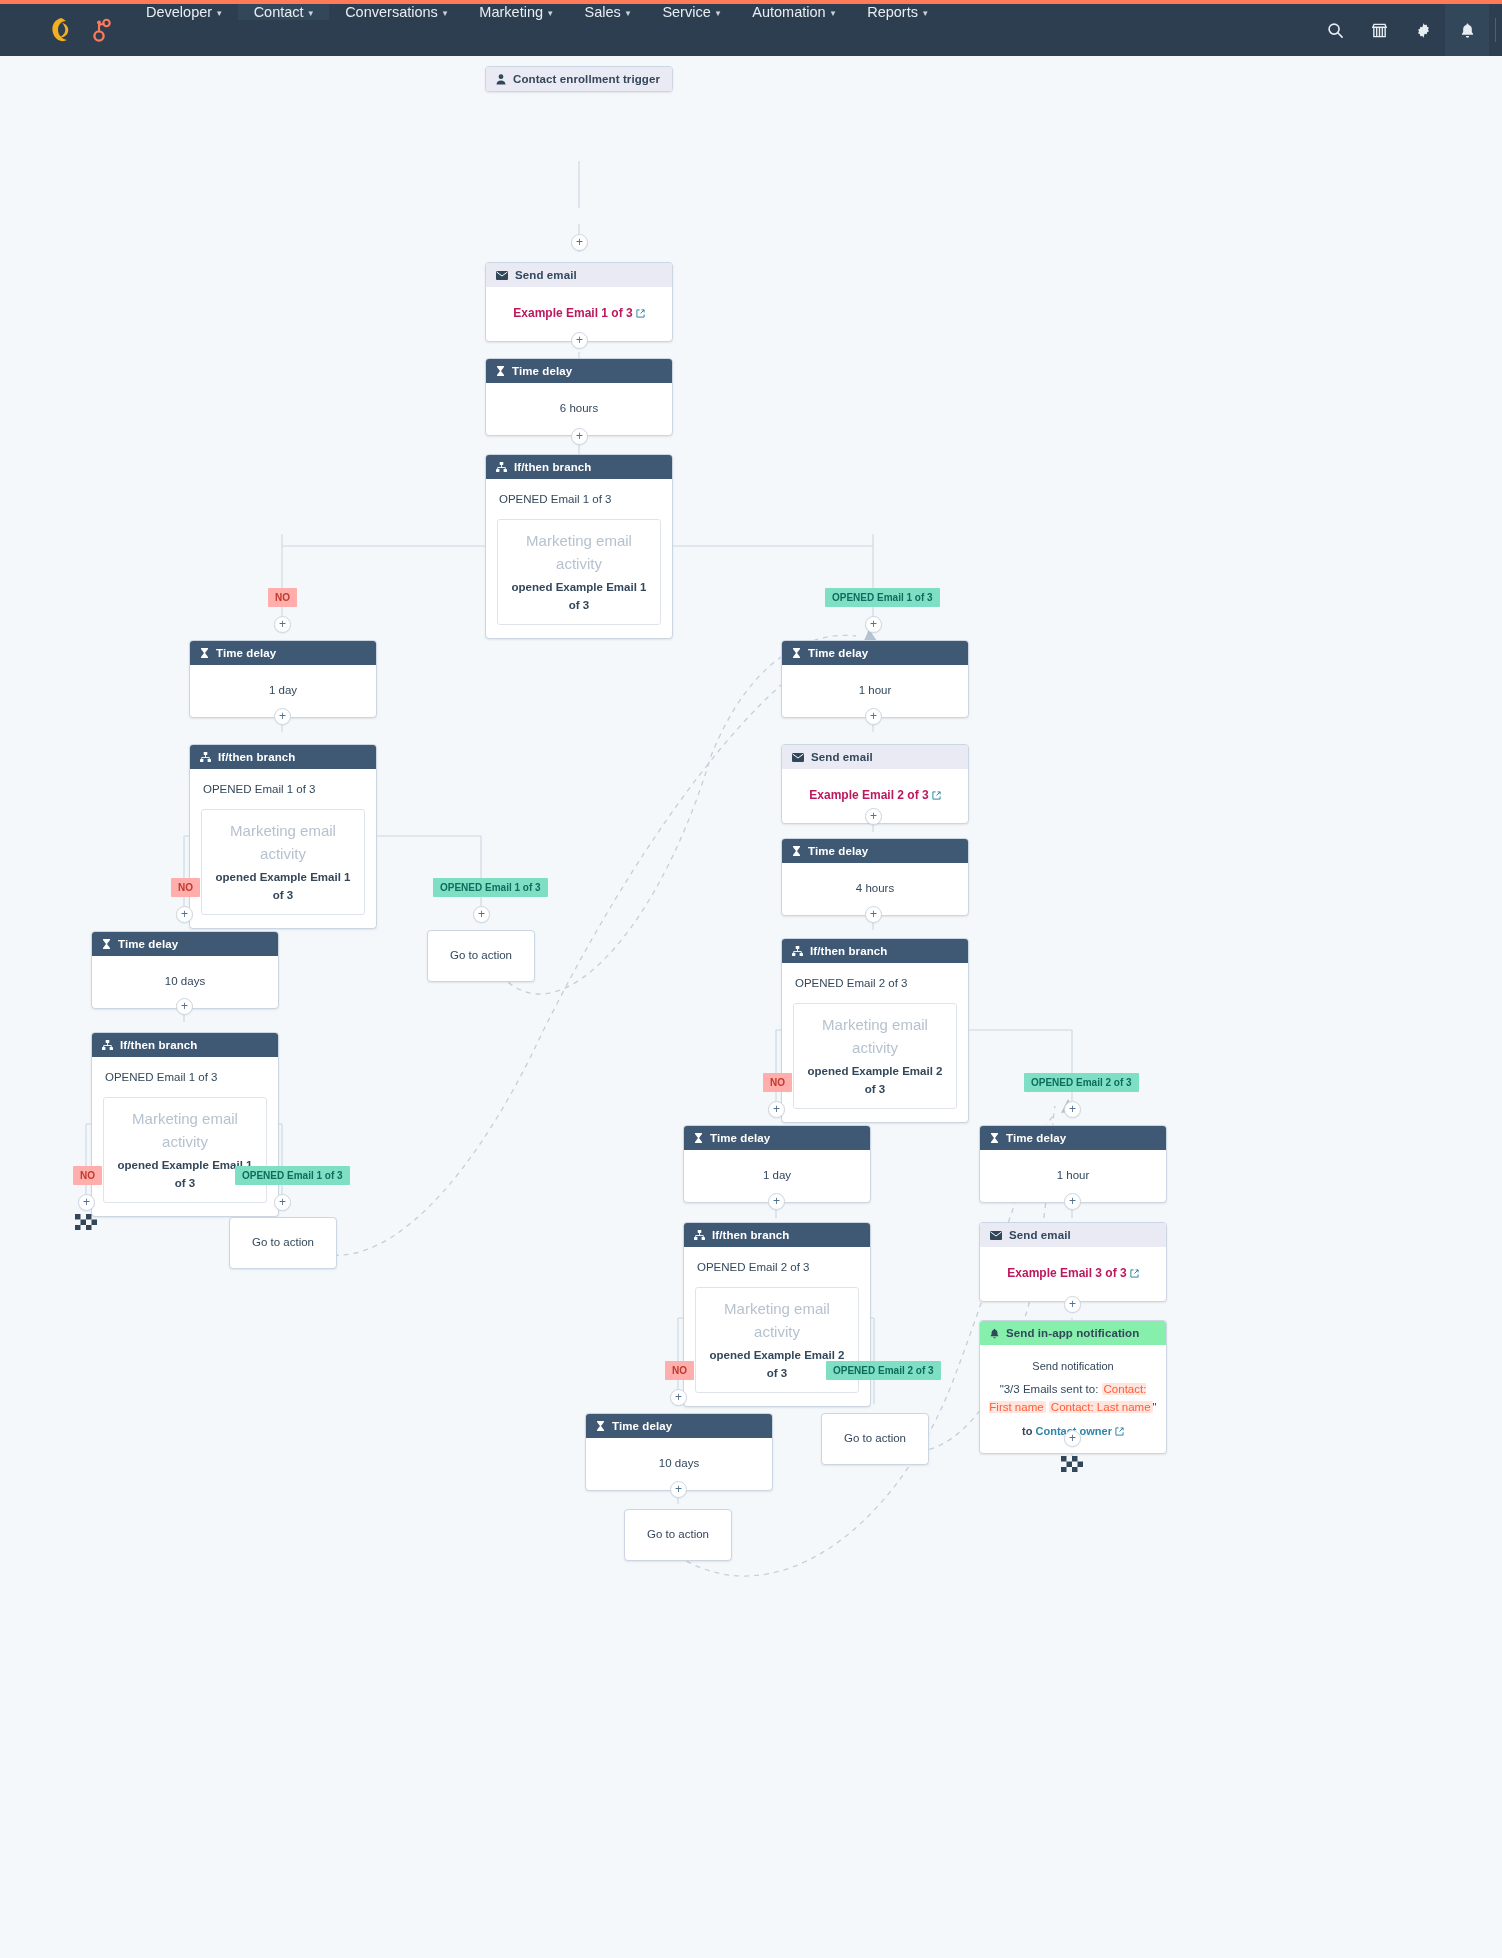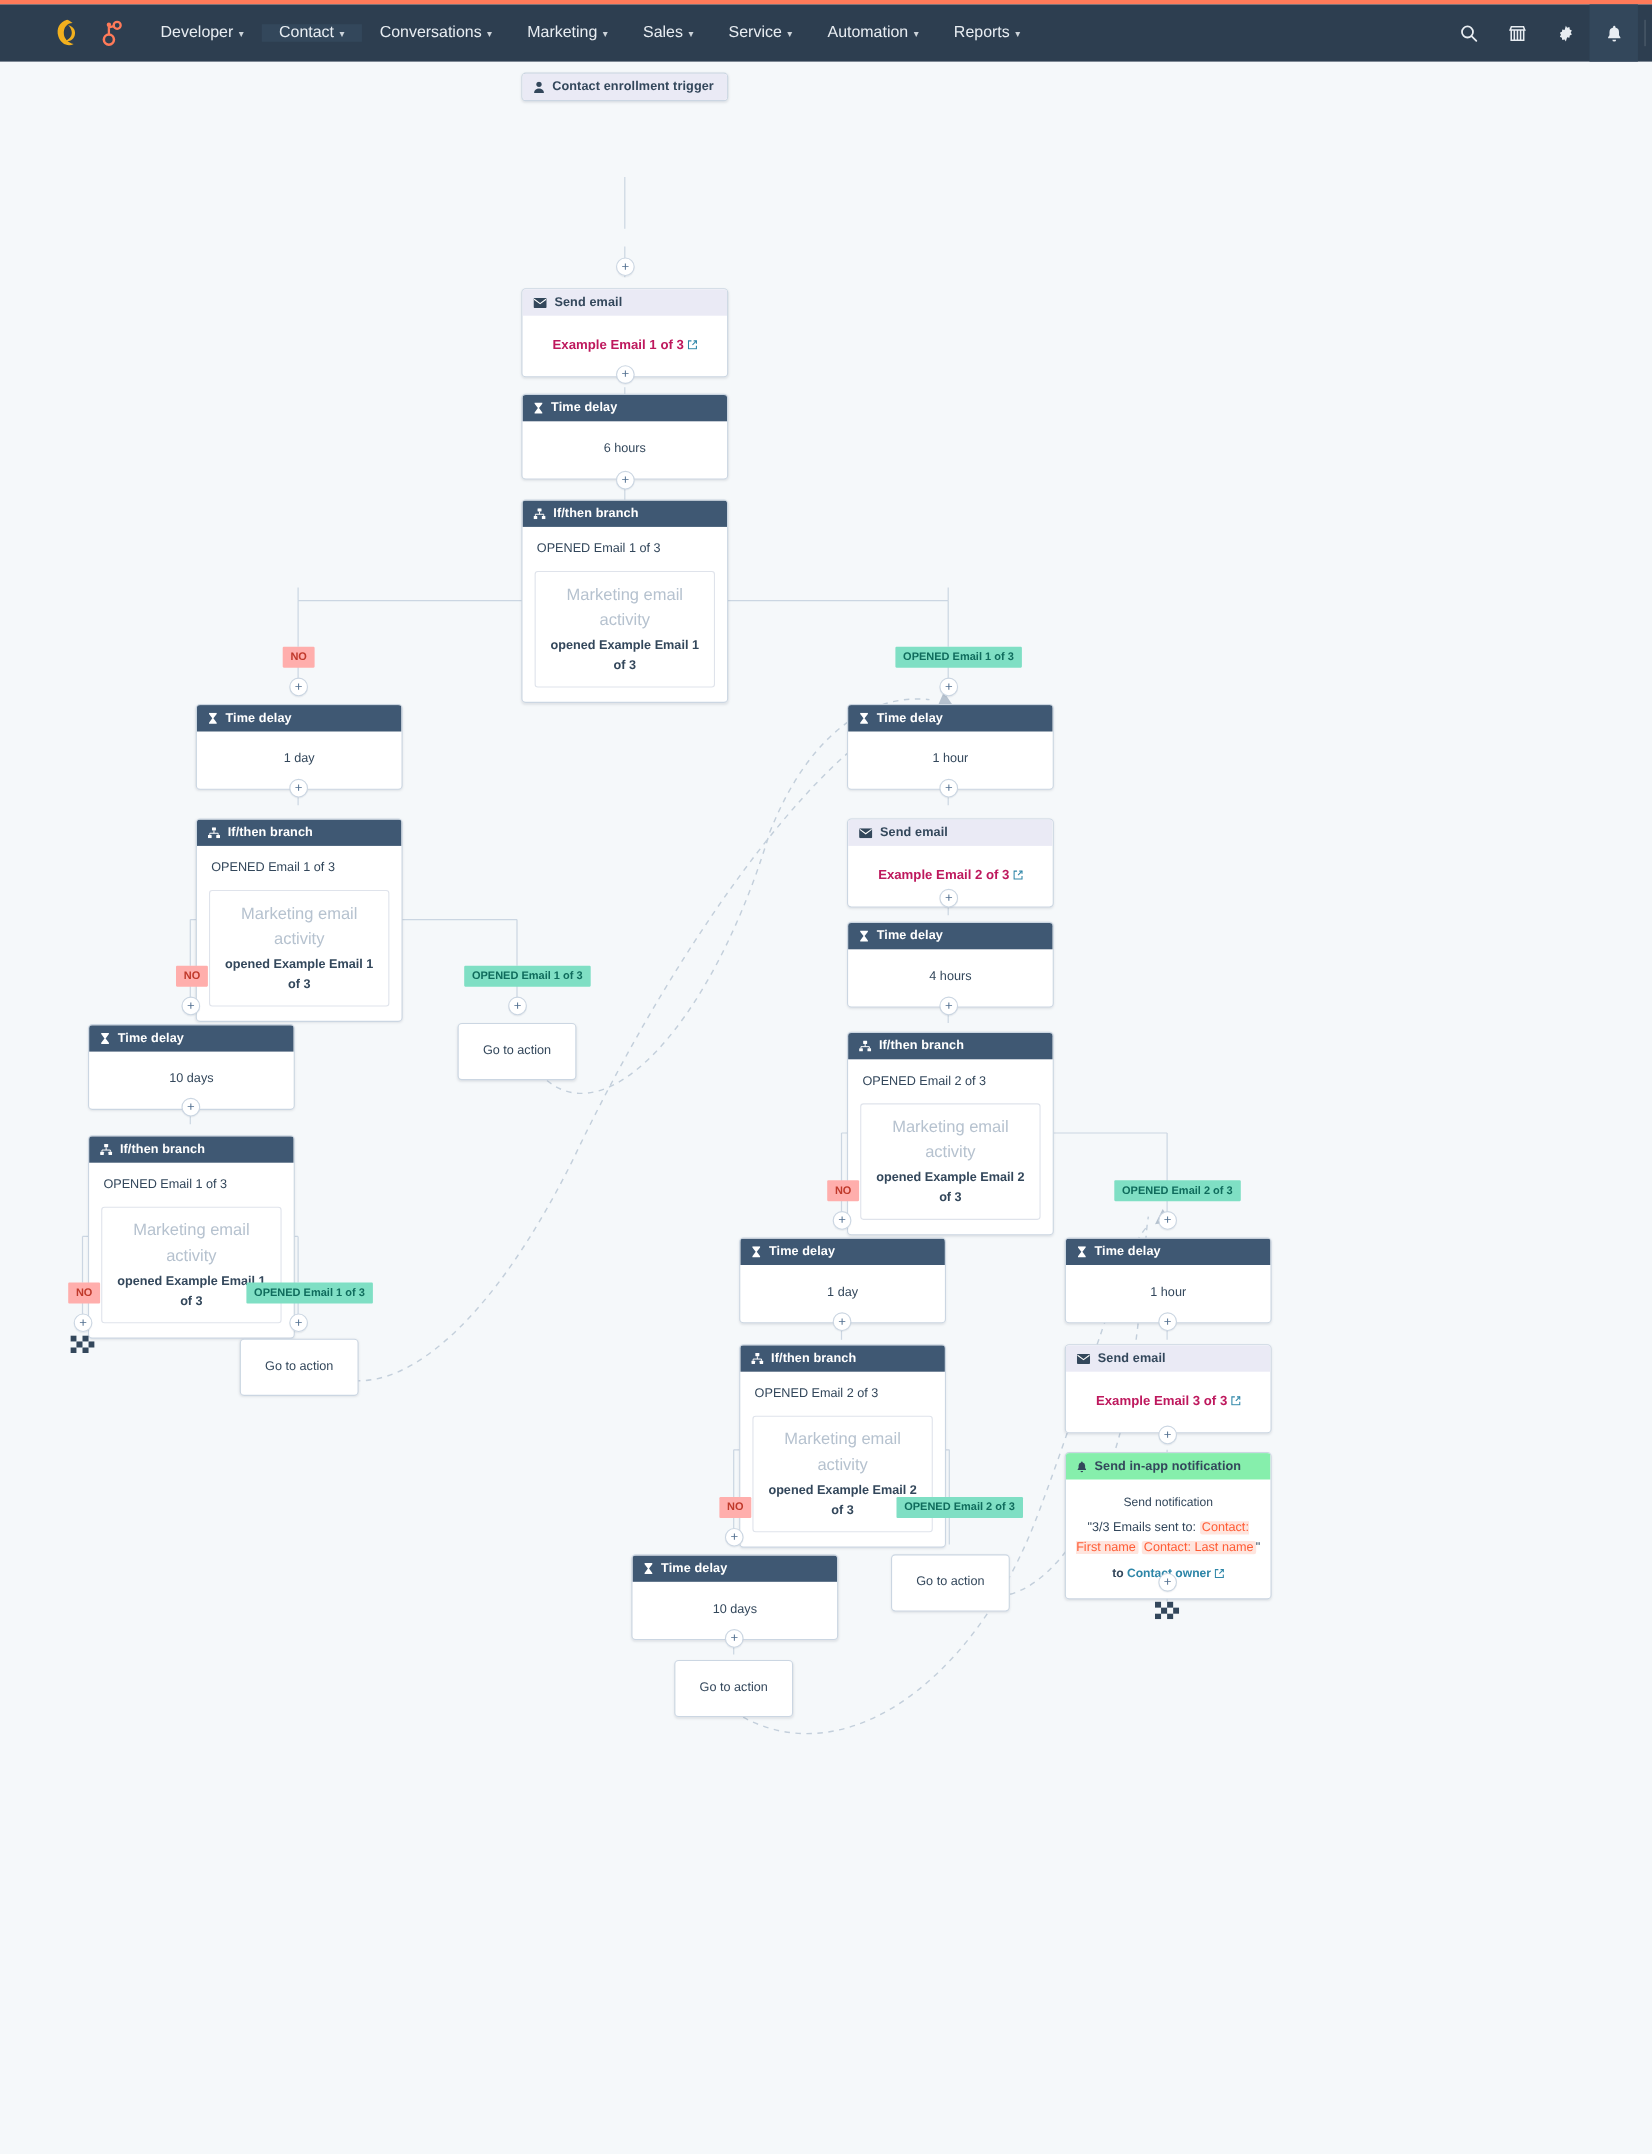--- a/index.html
+++ b/index.html
@@ -14,21 +14,21 @@
   }
 
   
   #topbar-accent { height:4px; background:#ff7a59; width:100%; }
   #topbar {
     height:52px; background:#2d3e50; display:flex; align-items:stretch;
     color:#fff; position:relative;
   }
   .nav-logo-wrap { display:flex; align-items:center; gap:10px; padding:0 14px 0 46px; }
   .sprocket { width:30px; height:30px; position:relative; }
-  .nav-items { display:flex; align-items:center; }
+  .nav-items { display:flex; align-items:flex-start; }
   .nav-item {
     display:flex; align-items:center; gap:5px;
     padding:0 16px; font-size:14.5px; color:#e8edf2; cursor:pointer;
     white-space:nowrap;
   }
   .nav-item.active { background:#33475b; }
   .caret { font-size:9px; opacity:.85; position:relative; top:1px; }
   .nav-right { margin-left:auto; display:flex; align-items:stretch; }
   .nav-icon {
     width:44px; display:flex; align-items:center; justify-content:center;
@@ -50,21 +50,21 @@
     content:""; position:absolute; left:7px; top:10px; width:16px; height:16px;
     background:#8a6a4a; border-radius:50% 50% 45% 45%;
   }
   .avatar-face {
     position:absolute; left:10px; top:11px; width:10px; height:13px;
     background:#e3b892; border-radius:45%; z-index:2;
   }
   .user-email { font-size:13.5px; color:#e8edf2; white-space:nowrap; }
 
   
-  #canvas { position:absolute; top:56px; left:0; width:1310px; height:1902px; }
+  #canvas { position:absolute; top:56px; left:11px; width:1310px; height:1902px; }
   #wires { position:absolute; inset:0; width:1502px; height:1902px; }
 
   
   .node {
     position:absolute; background:#fff;
     border:1px solid #cbd6e2; border-radius:4px;
     box-shadow:0 1px 2px rgba(45,62,80,.10);
     overflow:hidden;
   }
   .node-head {

